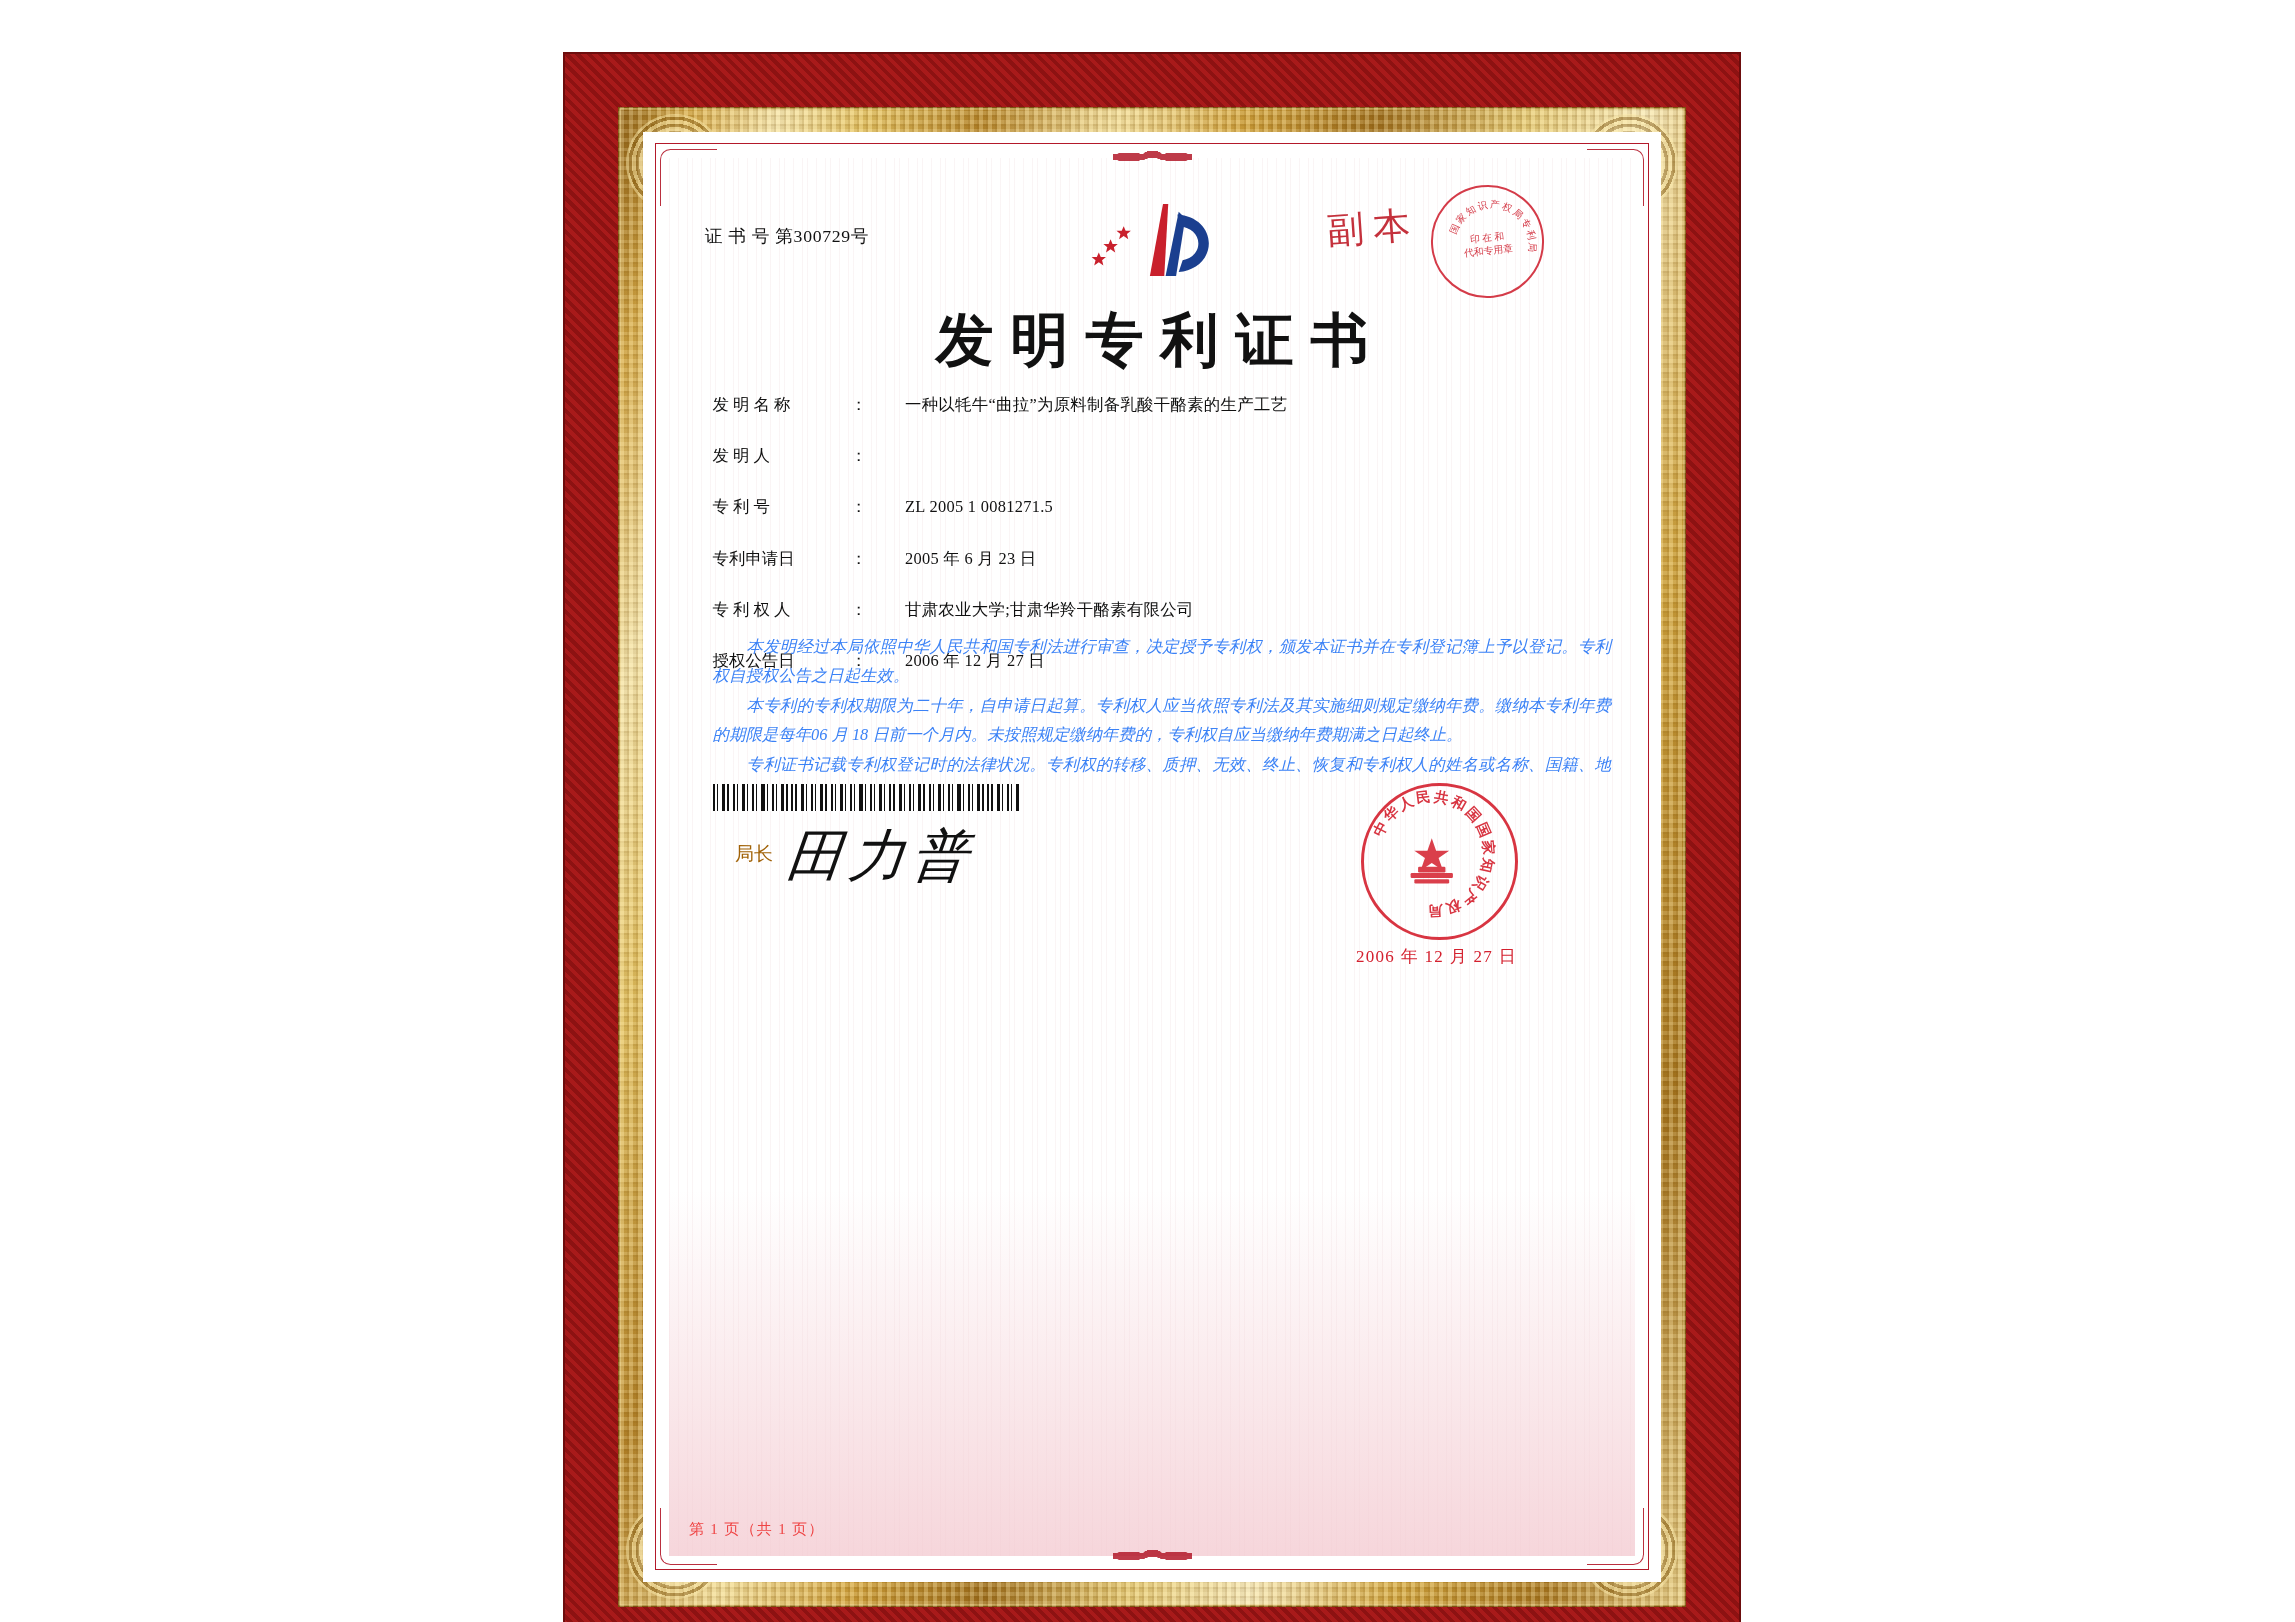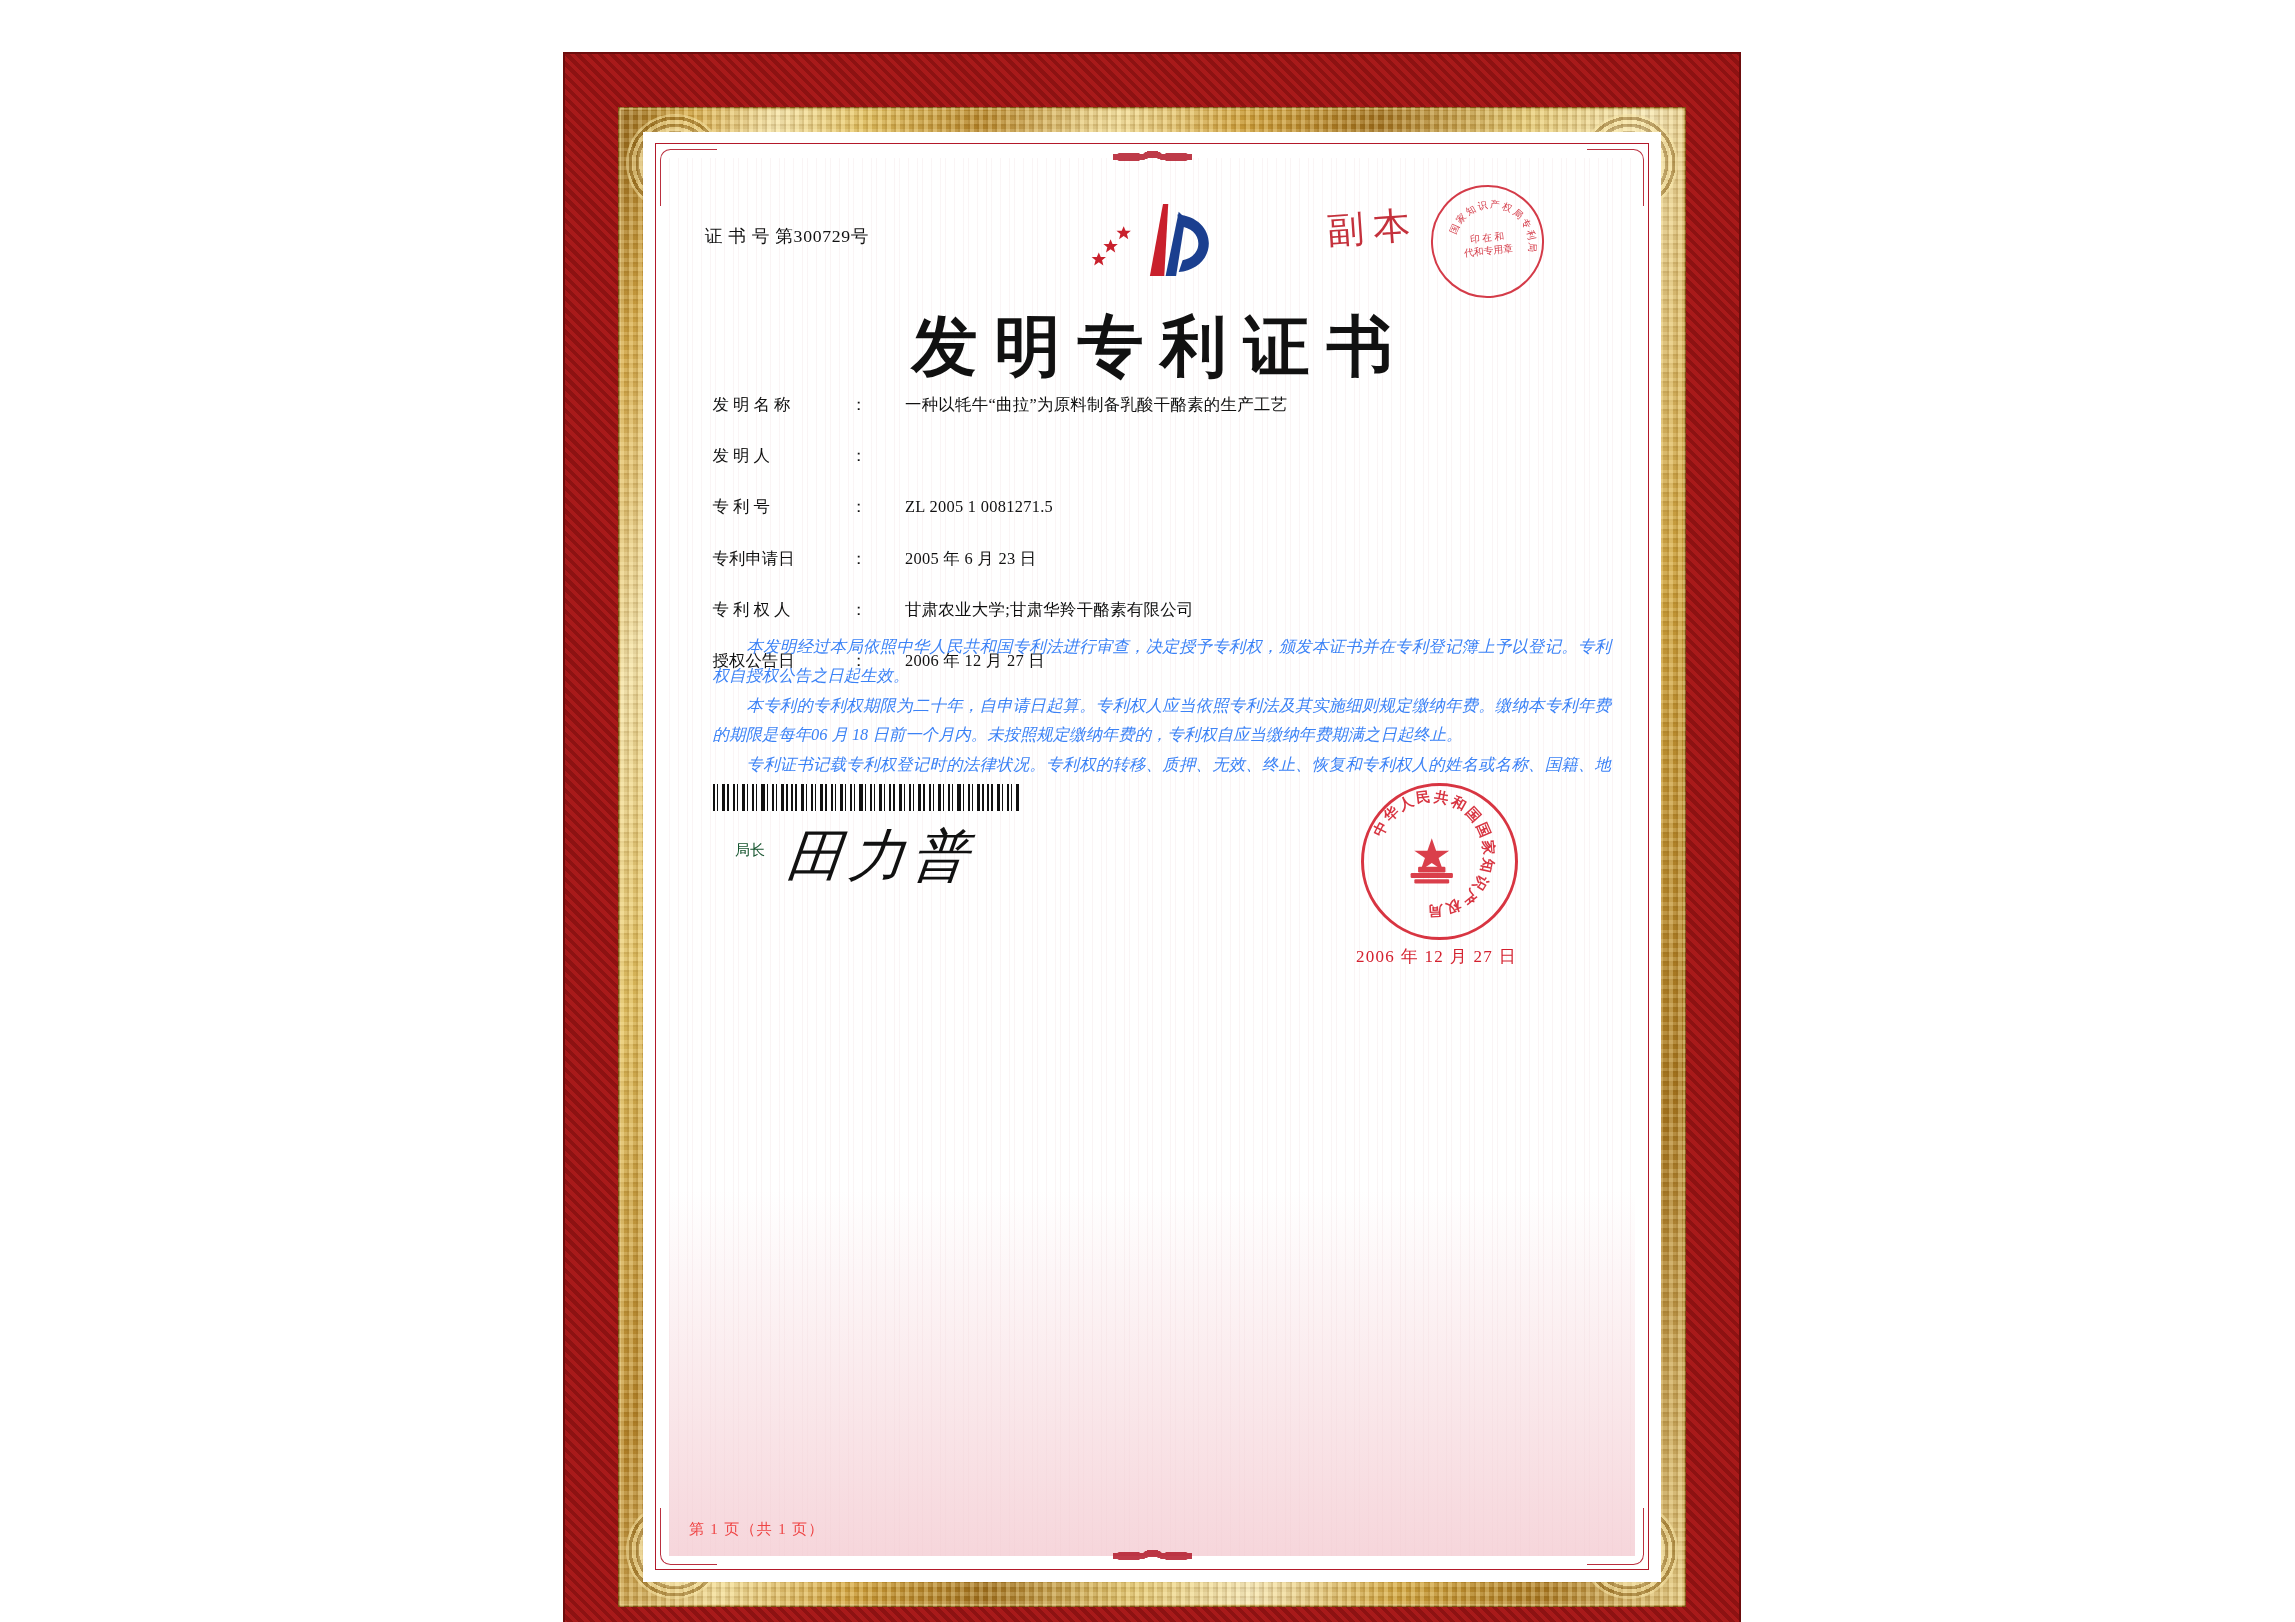--- a/index.html
+++ b/index.html
@@ -234,21 +234,21 @@
     font-size: 9.8px;
     line-height: 13px;
   }
 
   .title {
     position: absolute;
     left: 0;
     right: 0;
     top: 128px;
     text-align: center;
-    font-size: 66px;
+    font-size: 58px;
     letter-spacing: 17px;
     color: #111;
     font-weight: bold;
     font-family: "Liberation Serif", serif;
     text-indent: 17px;
   }
 
   .fields {
     position: absolute;
     left: 23.6px;
@@ -305,22 +305,22 @@
     background: repeating-linear-gradient(90deg,
       #111 0 2px, #fff 2px 3.9px, #111 3.9px 5.2px, #fff 5.2px 9.2px,
       #111 9.2px 12.4px, #fff 12.4px 14.4px, #111 14.4px 15.7px, #fff 15.7px 19.6px);
   }
 
   
   .sig-label {
     position: absolute;
     left: 46px;
     top: 667px;
-    font-size: 15px;
-    color: #14532d;
+    font-size: 19px;
+    color: #a16207;
   }
   .signature {
     position: absolute;
     left: 98px;
     top: 645px;
     font-size: 56px;
     color: #111;
     font-family: "Liberation Serif", serif;
     letter-spacing: 6.5px;
     font-style: italic;

